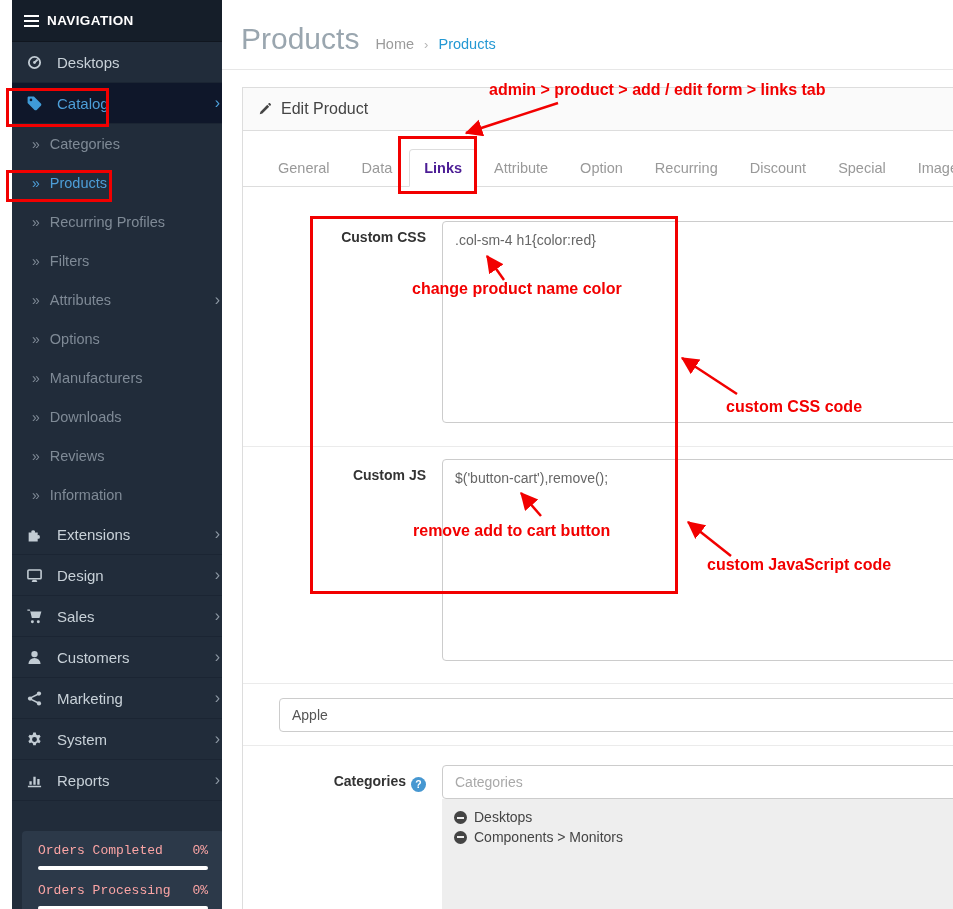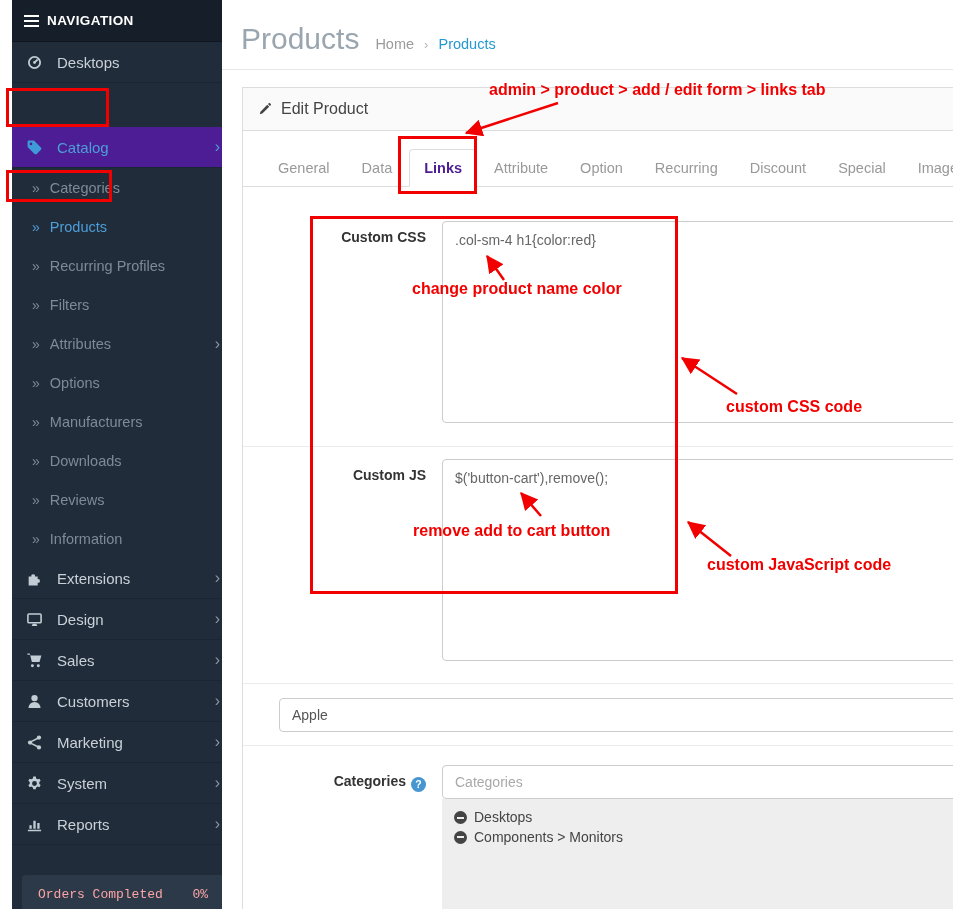--- a/index.html
+++ b/index.html
@@ -15,21 +15,21 @@
   .burger { display:inline-flex; flex-direction:column; gap:3px; margin-right:8px; }
   .burger i { display:block; width:15px; height:2px; background:#fff; }
   .nav-header .ttl { color:#fff; font-weight:bold; font-size:13.5px; letter-spacing:.4px; }
 
   ul.menu { list-style:none; }
   .menu li { display:flex; align-items:center; cursor:pointer; }
   .menu .top { height:41px; padding:0 14px; border-bottom:1px solid #1b2533;
     color:#c8d1d8; font-size:15px; }
   .menu .top .ic { width:18px; height:17px; margin-right:13px; color:#c2ccd4;
     display:inline-flex; align-items:center; }
-  .menu .top.active { background:#4c1d95; color:#4d9ed8;margin-top:44px; }
+  .menu .top.active { background:#0f172a; color:#4d9ed8; }
   .menu .top.active .ic { color:#3f9bd8; }
   .menu .lbl { flex:1; }
   .chev { font-size:16px; color:#8b96a2; }
   .top.active .chev { color:#4d9ed8; }
   .menu .sub { height:39px; padding:0 14px 0 20px; color:#7f8a96; font-size:14.5px; }
   .menu .sub .ang { margin-right:10px; font-size:14px; }
   .menu .sub.blue { color:#4d9ed8; }
 
   .stats { margin:30px 10px 0; background:#2c3949; border-radius:4px;
     padding:12px 16px 16px; }

